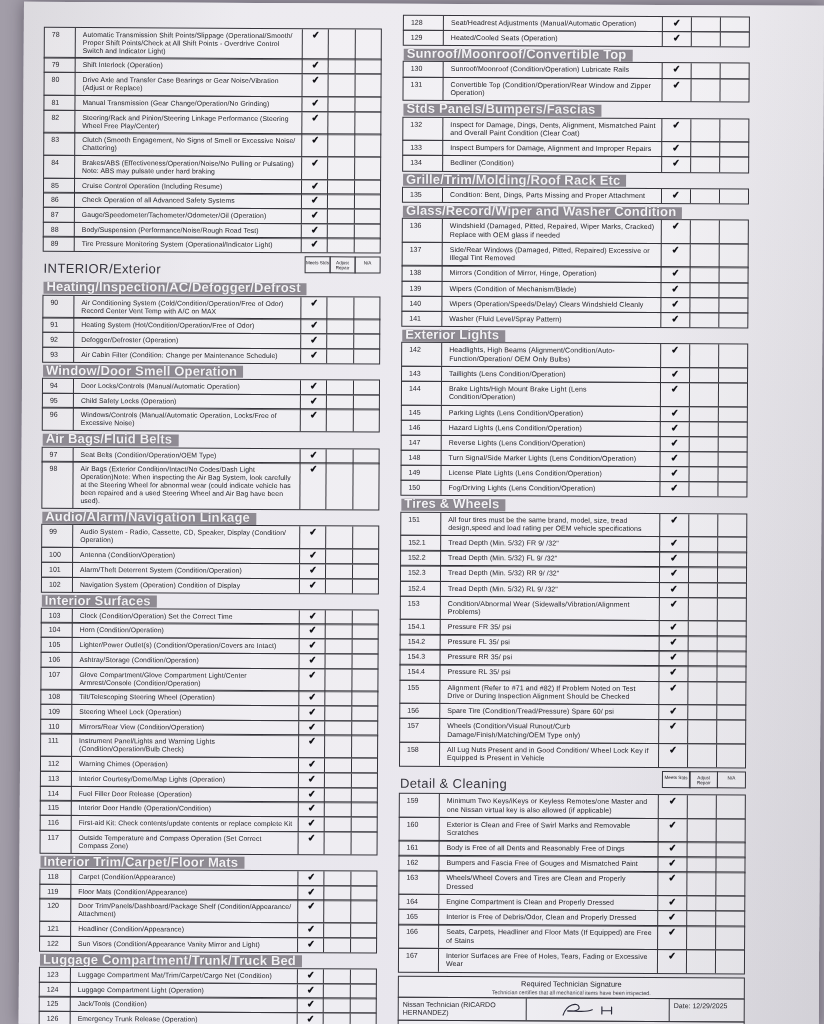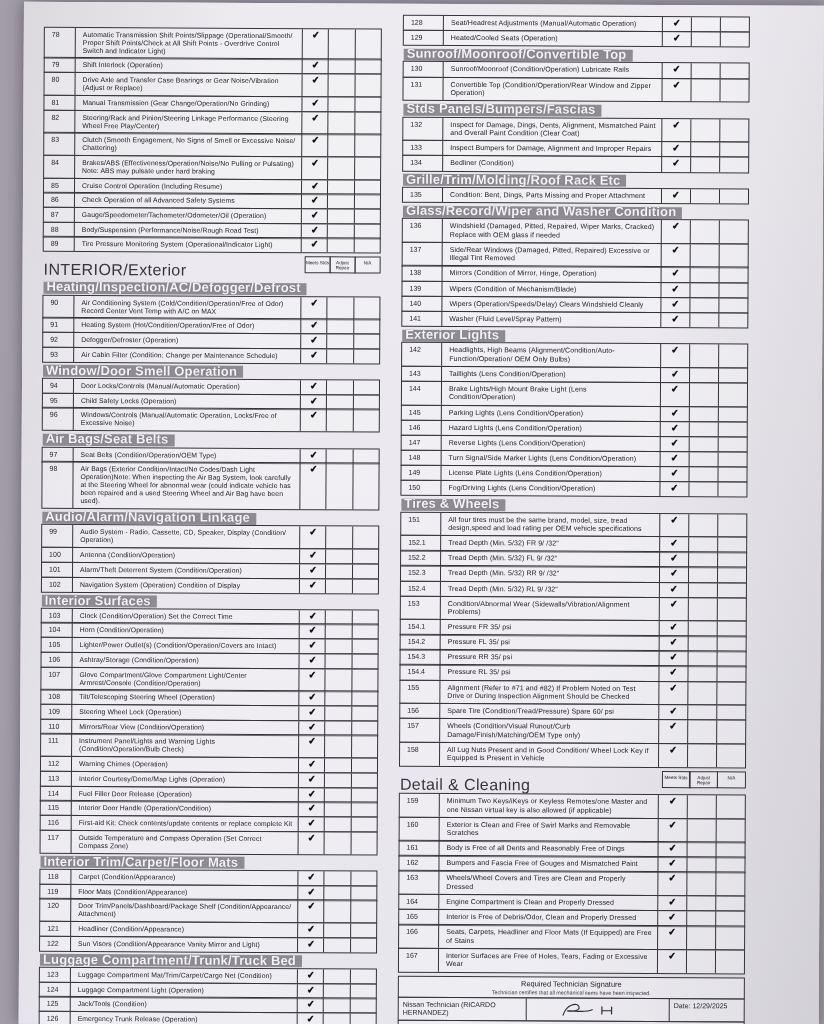--- a/index.html
+++ b/index.html
@@ -81,21 +81,21 @@
     white-space: nowrap;
     text-shadow: 0 0 1px rgba(60,58,66,0.5);
   }
   .major-row {
     border: none; background: none;
     margin: 3px 0 1px;
     height: 24px;
     display: flex; align-items: flex-start;
   }
   .major-title {
-    font-size: 16px;
+    font-size: 13px;
     color: #37363e;
     letter-spacing: 0.4px;
     margin: 6px 0 0 1px;
     white-space: nowrap;
   }
   .check-headers { margin-left: auto; display: flex; }
   .check-hdr {
     width: 26.3px; height: 17px;
     border: 1.3px solid #35343b;
     margin-left: -1.3px;
@@ -329,21 +329,21 @@
         <div class="row item-row">
           <div class="cell num">96</div>
           <div class="cell desc">Windows/Controls (Manual/Automatic Operation, Locks/Free of Excessive Noise)</div>
           <div class="cell chk">
             <span class="mark">✔</span>
           </div>
           <div class="cell chk"></div>
           <div class="cell chk"></div>
         </div>
         <div class="row section-row">
-          <span class="section-label">Air Bags/Seat Belts</span>
+          <span class="section-label">Air Bags/Fluid Belts</span>
         </div>
         <div class="row item-row">
           <div class="cell num">97</div>
           <div class="cell desc">Seat Belts (Condition/Operation/OEM Type)</div>
           <div class="cell chk">
             <span class="mark">✔</span>
           </div>
           <div class="cell chk"></div>
           <div class="cell chk"></div>
         </div>

